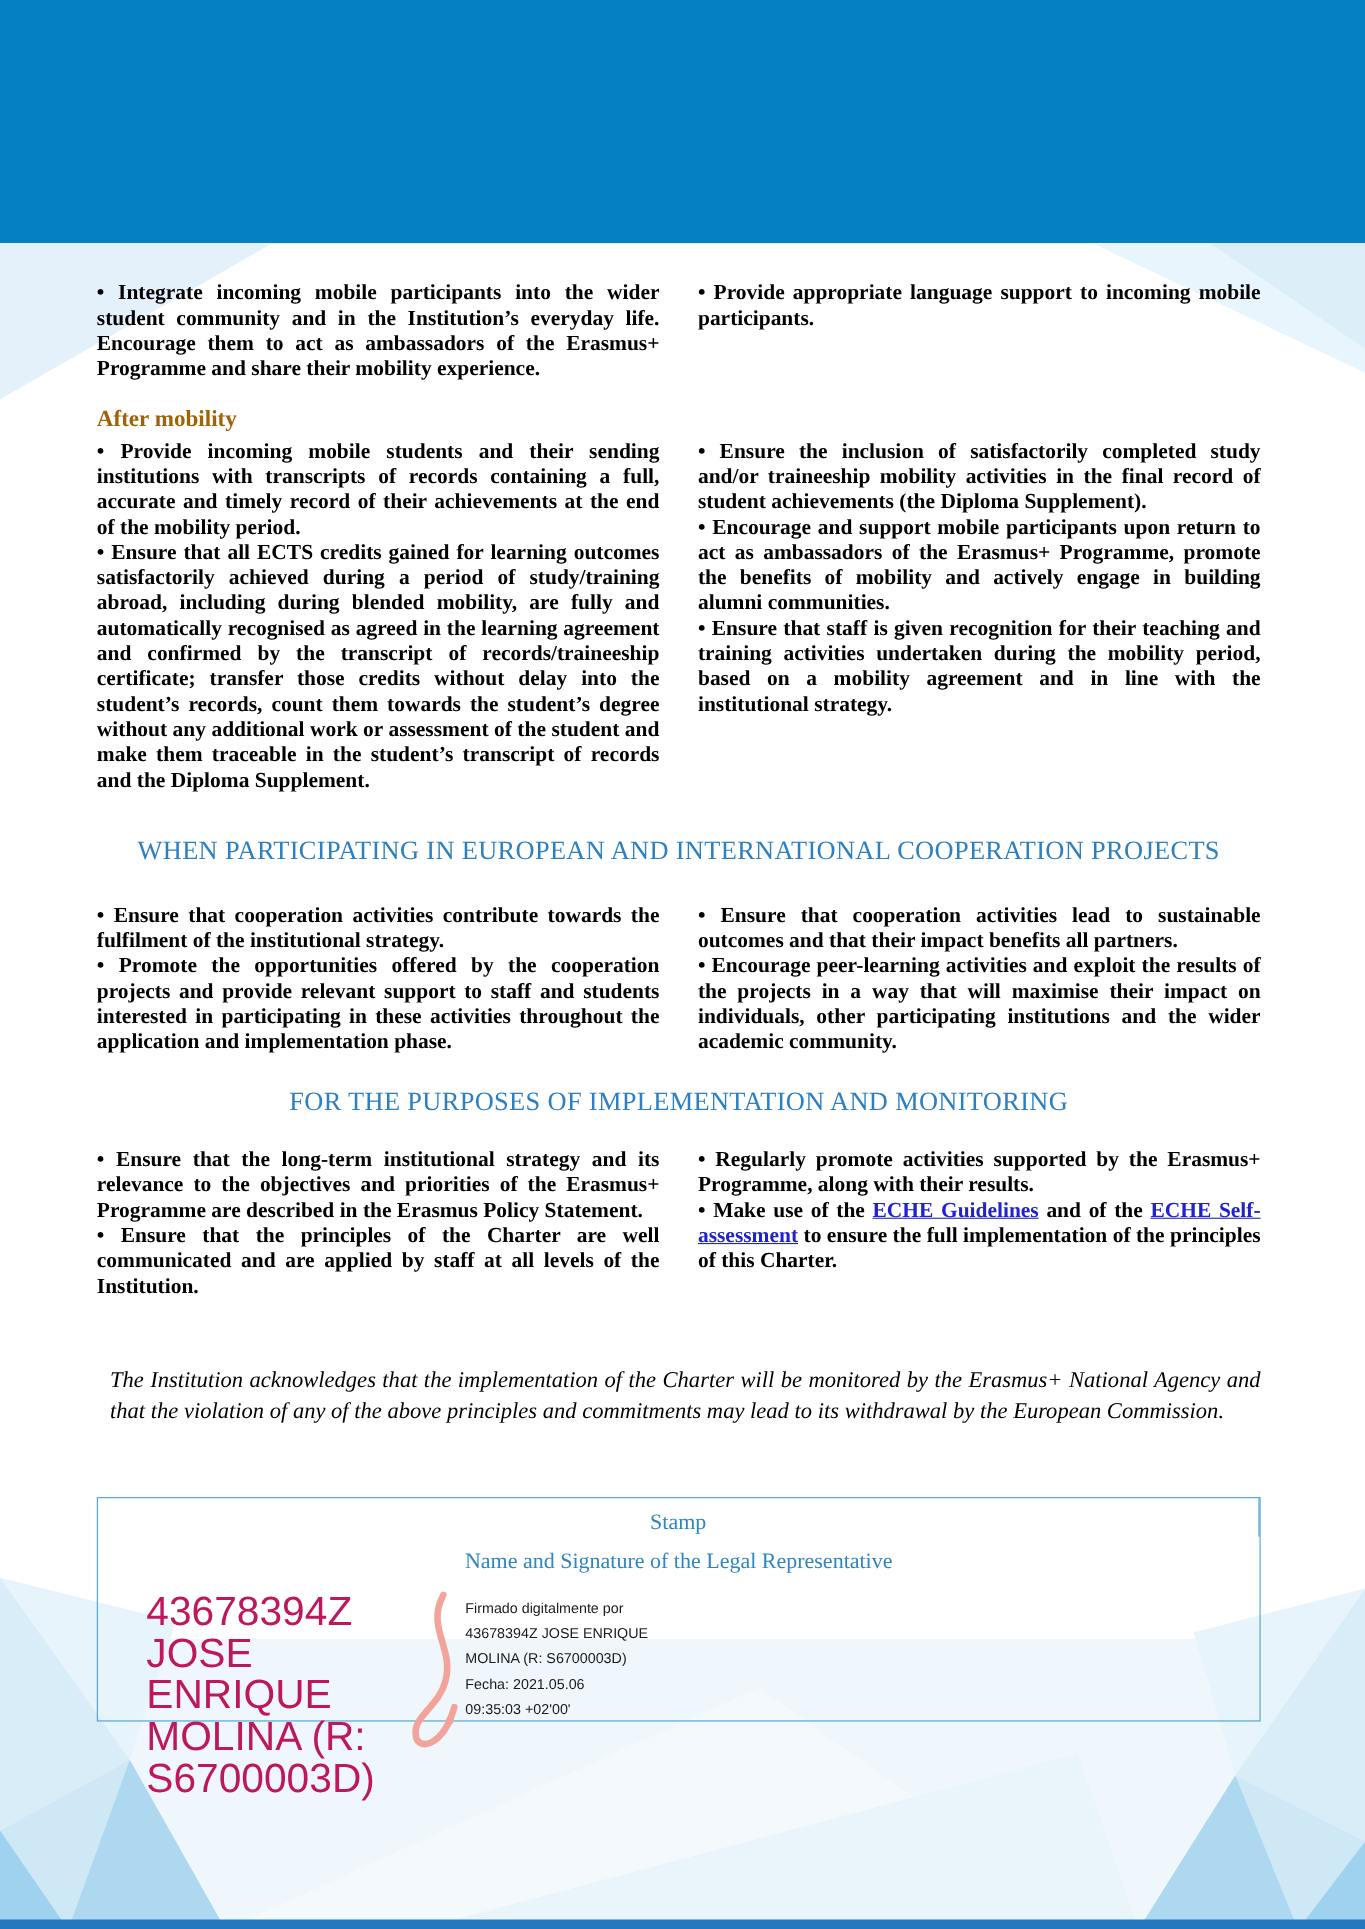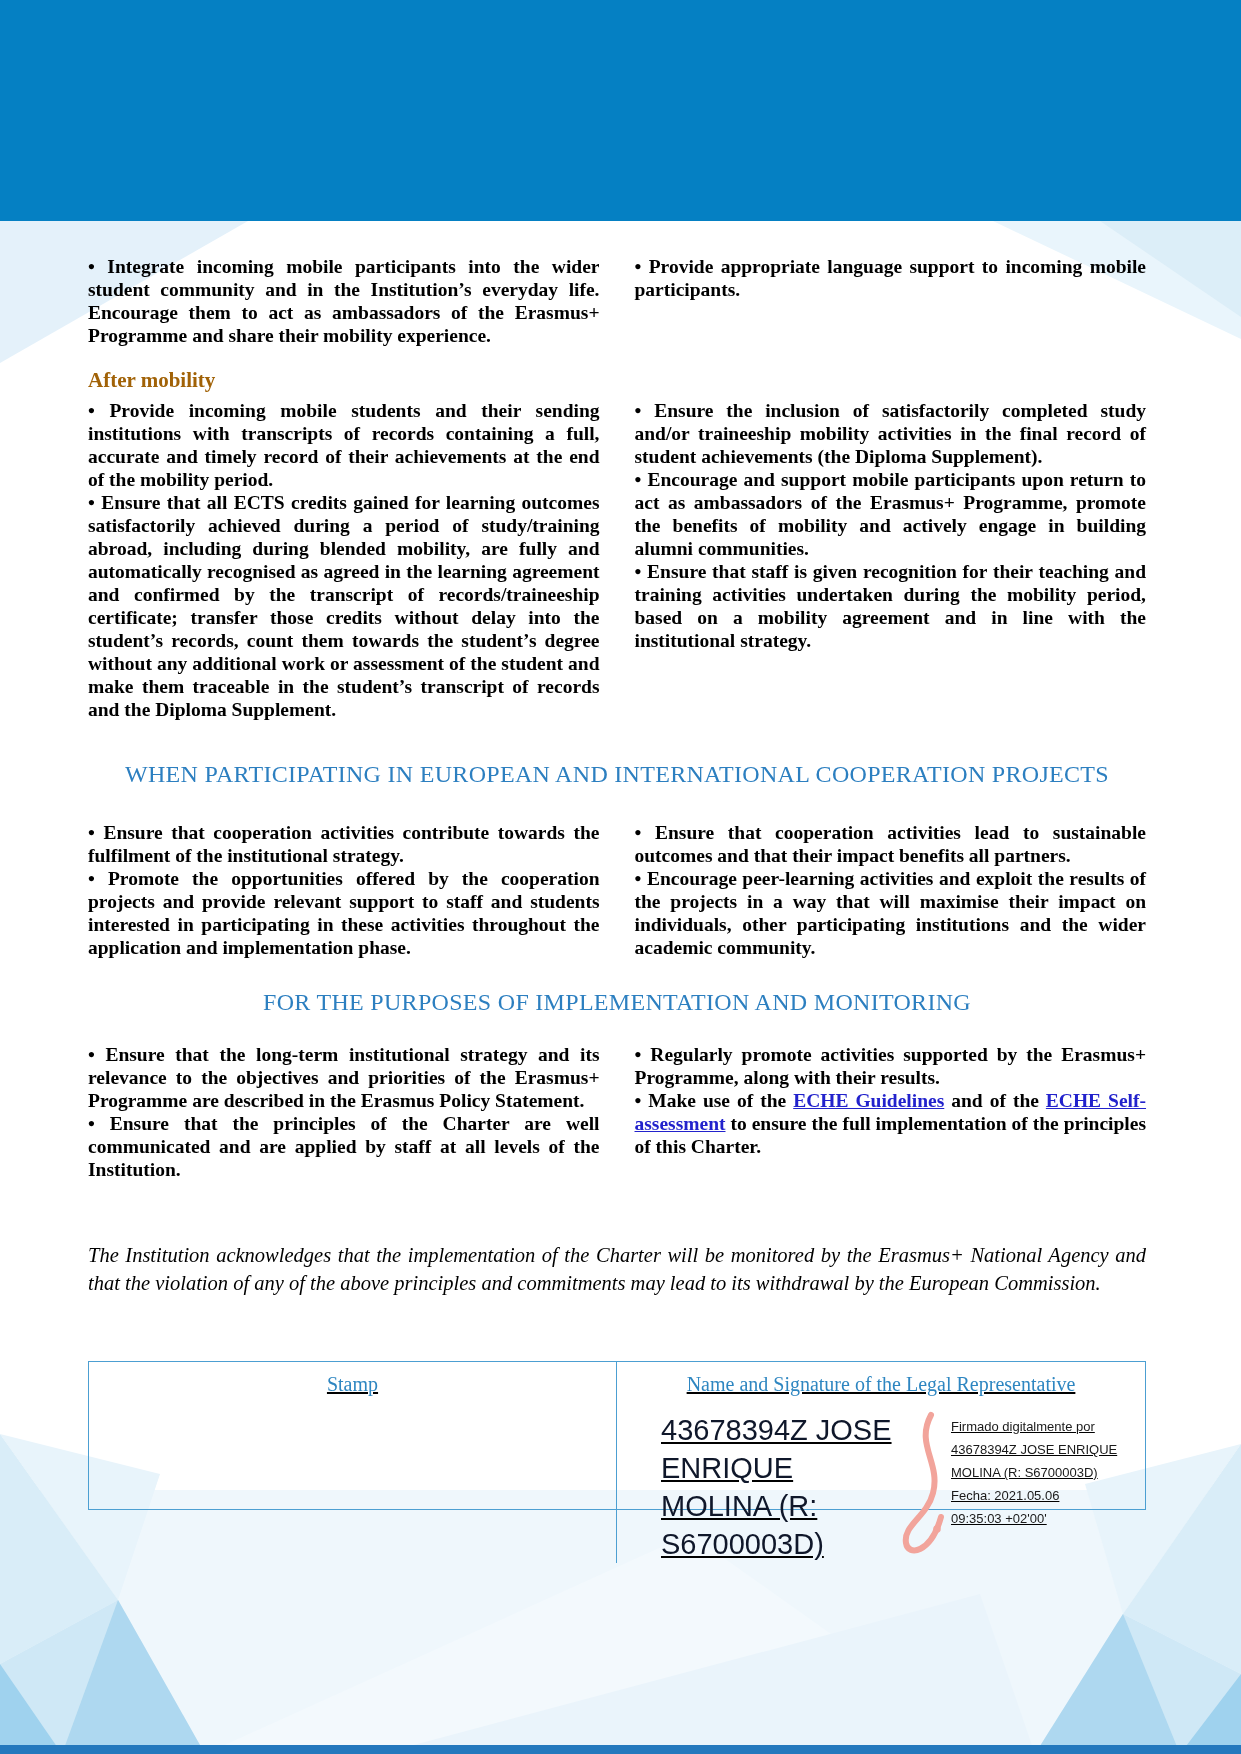--- a/index.html
+++ b/index.html
@@ -27,38 +27,37 @@
   .sub-heading {
     margin:20px 0 6px 0; font-size:21px; line-height:26px; font-weight:bold; color:#a16207;
   }
   .section-heading {
     margin:36px 0 30px 0; font-size:24px; line-height:34px; font-weight:normal;
     color:#2C7FC0; text-align:center; letter-spacing:0.3px; white-space:nowrap;
   }
   .section-heading.second { margin:26px 0 24px 0; }
   .doc-link { color:#2222CC; text-decoration:underline; cursor:pointer; }
   .ack {
-    margin:60px 0 0 0; font-size:20.5px; line-height:28px; font-style:italic; text-align:justify;
+    margin:60px 0 0 12px; font-size:20.5px; line-height:28px; font-style:italic; text-align:justify;
   }
 
   
   .sig-table {
-    margin-top:64px; width:1058px; height:149px; border:1.5px solid #4C9FD2;
-    display:grid; grid-template-columns:1fr 1fr; box-sizing:border-box;
+    margin-top:64px; width:1058px; height:204px; border:1.5px solid #4C9FD2;
+    display:grid; grid-template-columns:1fr; box-sizing:border-box;
     background:transparent;
-    text-decoration:underline;
   }
   .sig-cell-left { border-right:1px solid #4C9FD2; }
   .cell-header {
     padding-top:9px; text-align:center; font-size:20px; color:#2E86C1; line-height:26px;
   }
   .sig-flex { display:flex; align-items:flex-start; padding:14px 0 0 44px; }
   .sig-big {
     width:232px; font-family:"Liberation Sans","DejaVu Sans",sans-serif;
-    font-size:29px; line-height:38px; color:#0f172a;
+    font-size:37px; line-height:38px; color:#be185d;
   }
   .ribbon-wrap { width:52px; height:150px; margin:0 2px 0 4px; flex:none; }
   .sig-small {
     font-family:"Liberation Sans","DejaVu Sans",sans-serif;
     font-size:13px; line-height:23px; color:#1a1a1a; padding-top:4px;
   }
 </style>
 </head>
 <body>
 

